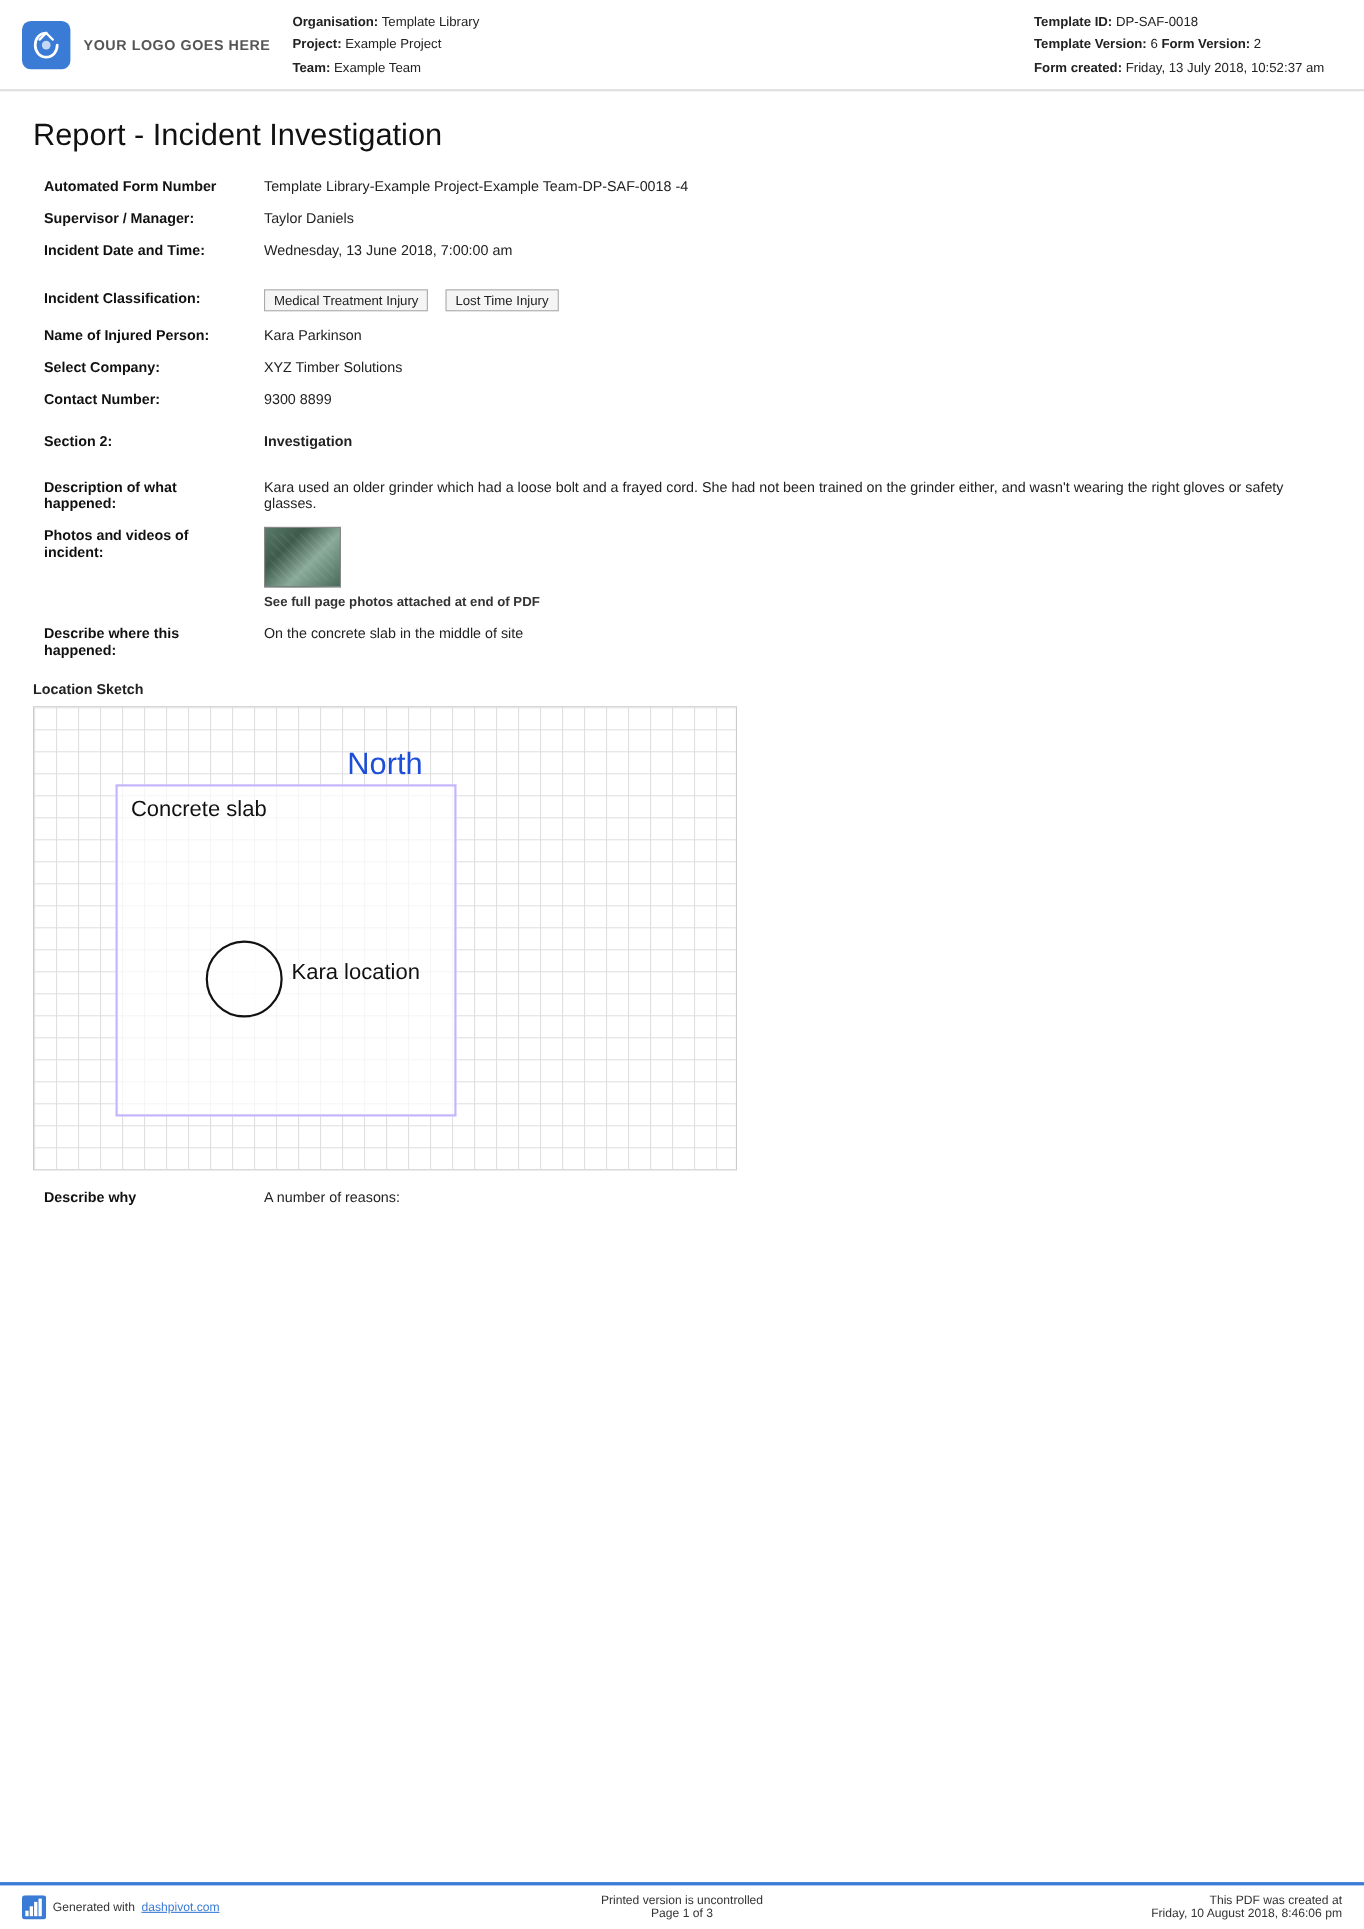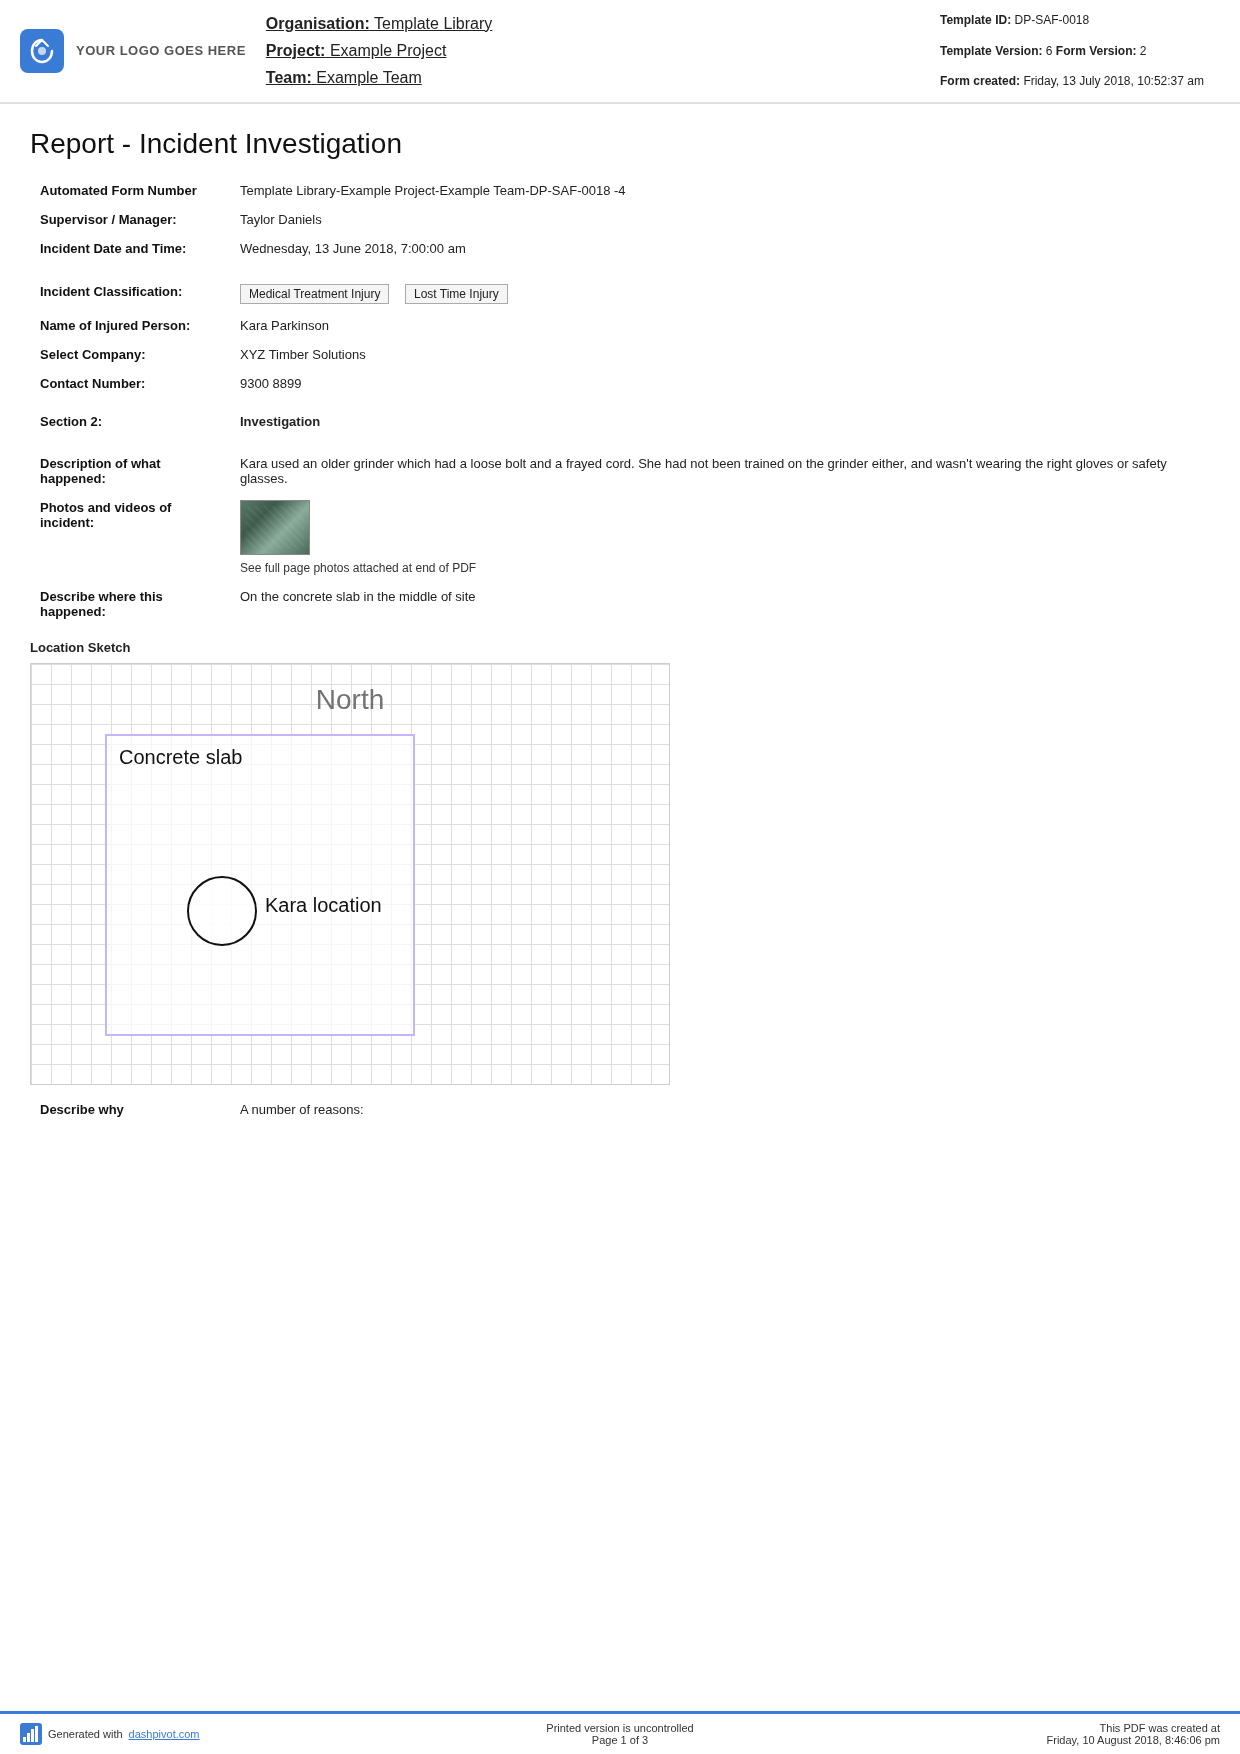--- a/index.html
+++ b/index.html
@@ -44,23 +44,22 @@
       font-weight: bold;
       color: #555;
       letter-spacing: 0.5px;
       text-align: center;
     }
     .header-meta {
       flex: 1;
       display: flex;
       flex-direction: column;
       justify-content: flex-start;
-      font-size: 16px;
+      font-size: 12px;
       line-height: 1.7;
-      text-decoration: underline;
     }
     .header-meta span.label { font-weight: bold; }
     .header-right {
       display: flex;
       flex-direction: column;
       justify-content: space-between;
       font-size: 12px;
       line-height: 1.7;
       min-width: 280px;
     }
@@ -138,20 +137,21 @@
         45deg,
         rgba(255,255,255,0.05) 0px,
         rgba(255,255,255,0.05) 2px,
         transparent 2px,
         transparent 6px
       );
     }
     .photo-caption {
       font-size: 12px;
       color: #333;
+      font-weight: bold;
     }
 
     
     .location-sketch-label {
       font-weight: bold;
       margin-top: 14px;
       margin-bottom: 8px;
     }
     .sketch-container {
       border: 1px solid #ccc;
@@ -173,26 +173,26 @@
     }
 
     .sketch-content {
       position: relative;
       width: 100%;
       height: 420px;
     }
 
     .north-label {
       position: absolute;
-      top: 20px;
+      top: 36px;
       left: 0; right: 0;
       text-align: center;
       font-size: 28px;
       font-weight: normal;
-      color: #737373;
+      color: #1d4ed8;
       z-index: 2;
     }
 
     .concrete-slab-box {
       position: absolute;
       top: 70px;
       left: 74px;
       width: 310px;
       height: 302px;
       border: 2px solid #c4b5fd;

